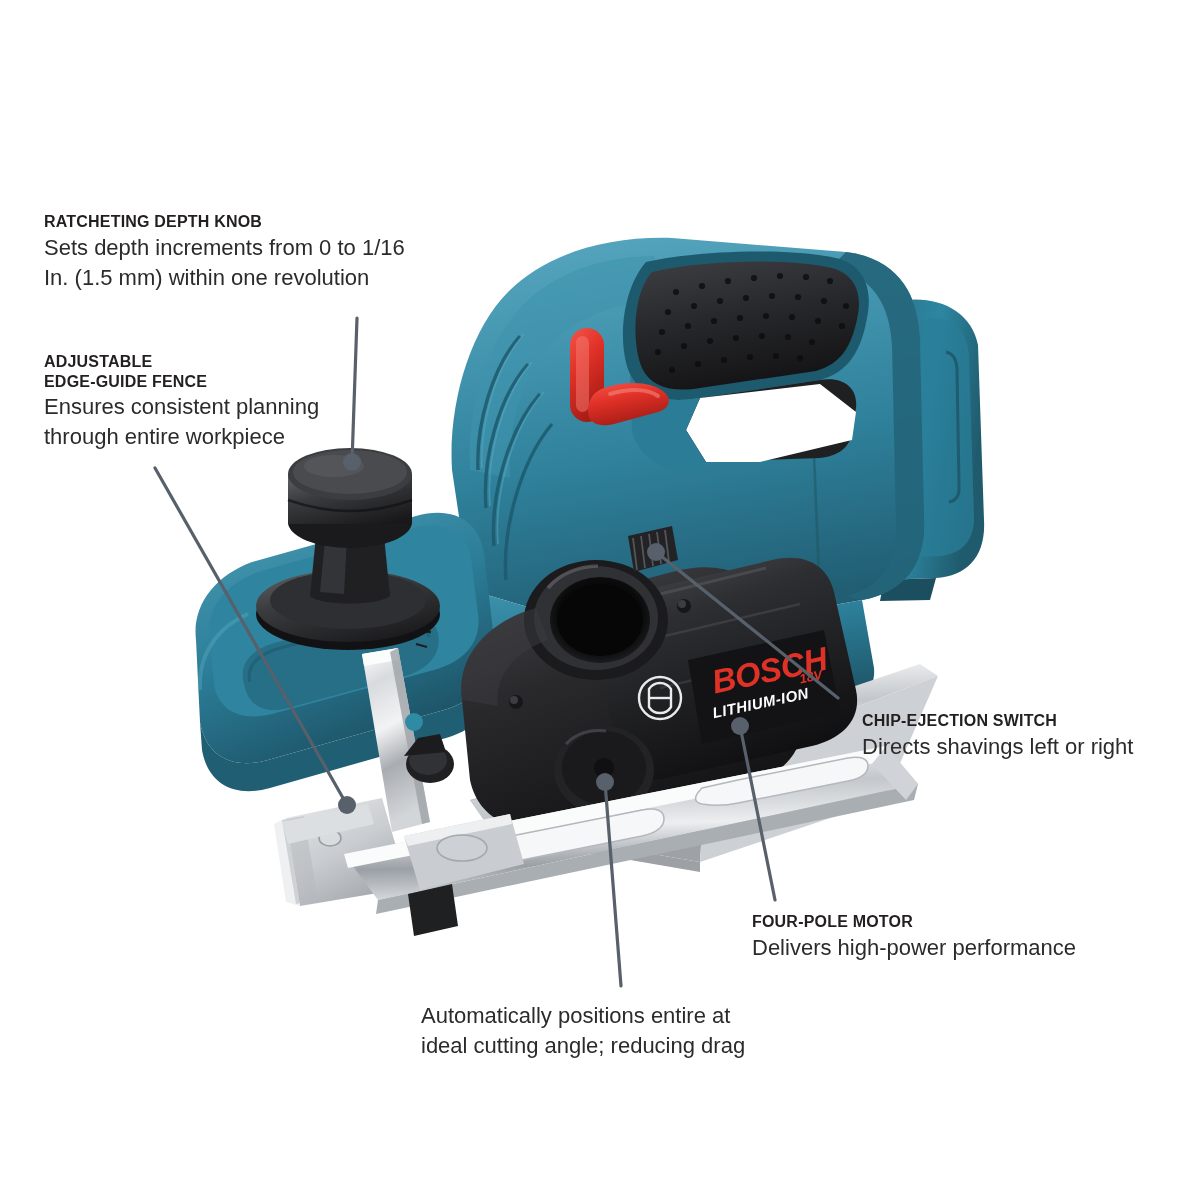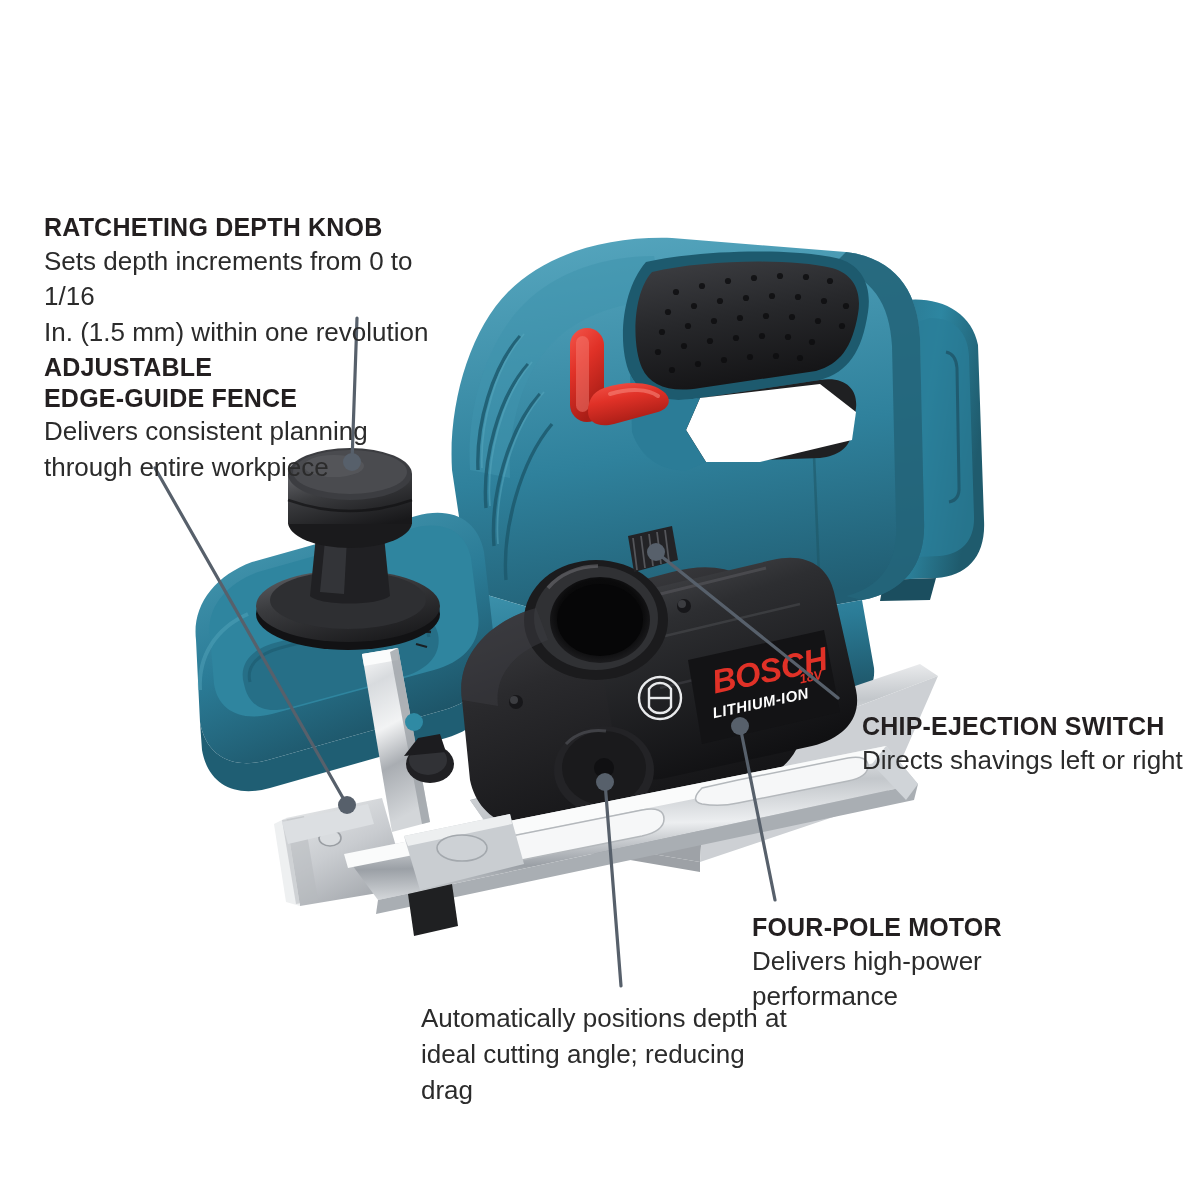--- a/index.html
+++ b/index.html
@@ -19,28 +19,28 @@
     background: #ffffff;
     overflow: hidden;
   }
   
   .callout {
     position: absolute;
     color: #231f20;
   }
   .callout .c-title {
     font-weight: bold;
-    font-size: 25px;
+    font-size: 16px;
     letter-spacing: 0.2px;
     line-height: 1.22;
     color: #231f20;
     white-space: pre-line;
   }
   .callout .c-body {
-    font-size: 26px;
+    font-size: 22px;
     font-weight: 400;
     line-height: 1.38;
     color: #2b2b2b;
     white-space: pre-line;
     margin-top: 1px;
   }
   #co-depth   { left: 44px;  top: 212px;  width: 420px; }
   #co-fence   { left: 44px;  top: 352px;  width: 330px; }
   #co-chip    { left: 862px; top: 711px;  width: 330px; }
   #co-motor   { left: 752px; top: 912px;  width: 360px; }
@@ -458,32 +458,32 @@
 
   <div class="callout" id="co-depth">
     <div class="c-title">RATCHETING DEPTH KNOB</div>
     <div class="c-body">Sets depth increments from 0 to 1/16
 In. (1.5 mm) within one revolution</div>
   </div>
 
   <div class="callout" id="co-fence">
     <div class="c-title">ADJUSTABLE
 EDGE-GUIDE FENCE</div>
-    <div class="c-body">Delivers consistent planning
+    <div class="c-body">Ensures consistent planning
 through entire workpiece</div>
   </div>
 
   <div class="callout" id="co-motor">
     <div class="c-title">FOUR-POLE MOTOR</div>
     <div class="c-body">Delivers high-power performance</div>
   </div>
 
   <div class="callout" id="co-chip">
     <div class="c-title">CHIP-EJECTION SWITCH</div>
     <div class="c-body">Directs shavings left or right</div>
   </div>
 
   <div class="callout" id="co-balance">
-    <div class="c-body">Automatically positions depth at
+    <div class="c-body">Automatically positions entire at
 ideal cutting angle; reducing drag</div>
   </div>
 
 </div>
 
 </body></html>

